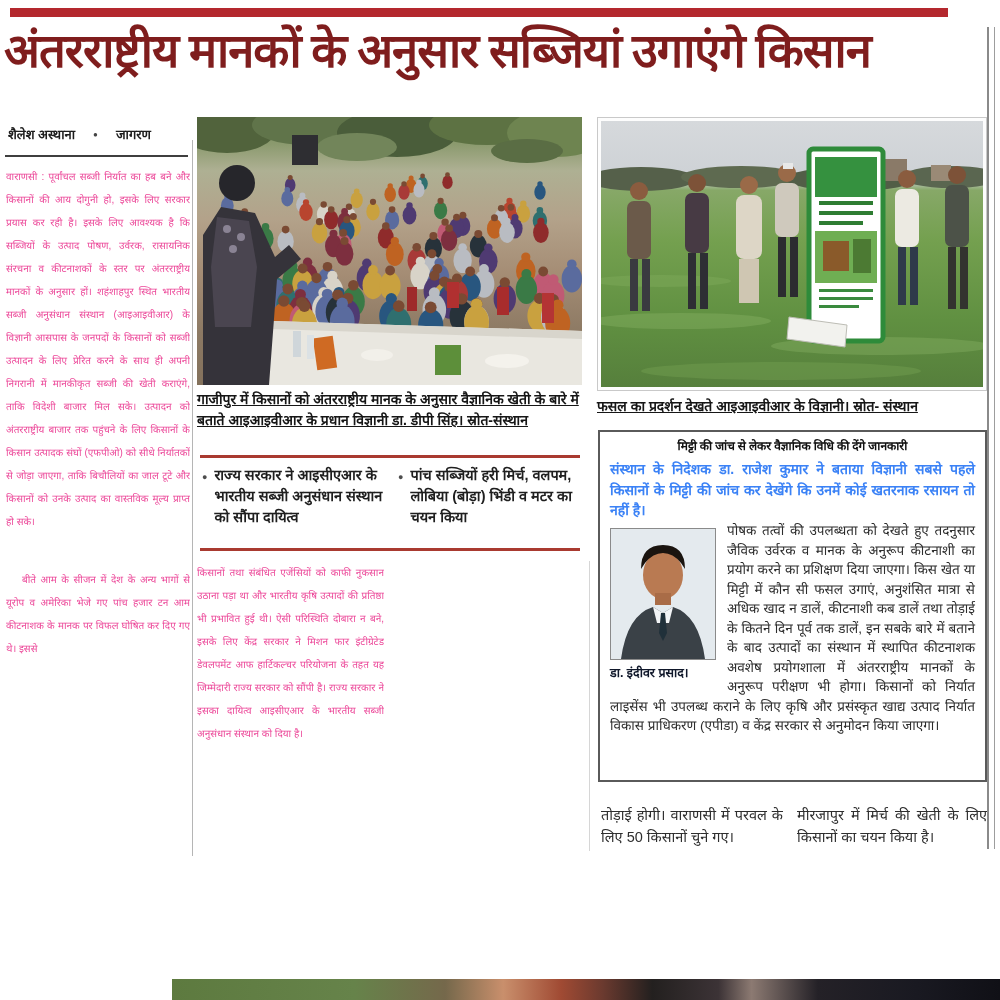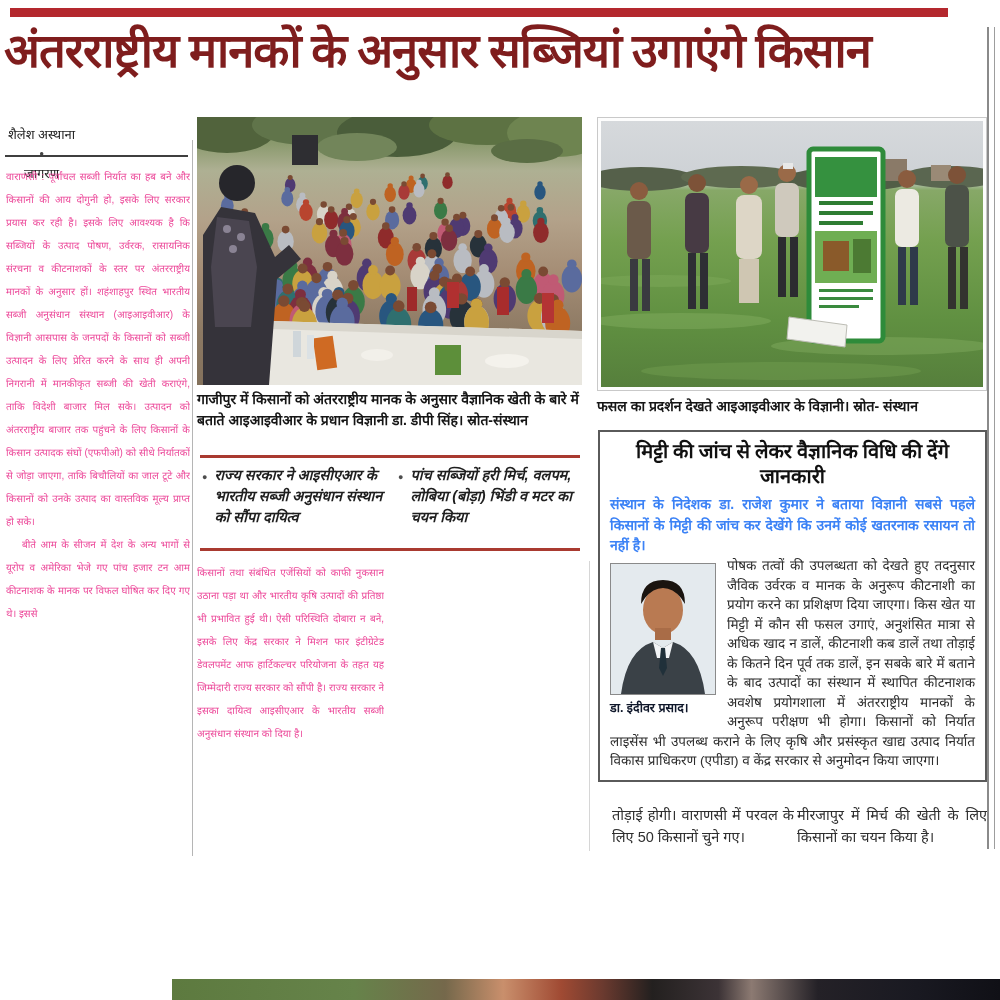--- a/index.html
+++ b/index.html
@@ -9,47 +9,47 @@
     font-family:"Liberation Sans", sans-serif; color:#2b2b2b;
   }
   .abs { position:absolute; }
 
   .redbar { background:#b4282e; }
   .headline {
     font-weight:bold; color:#7f1d1d; font-size:47px; line-height:1.25;
     white-space:nowrap; letter-spacing:-1px;
     font-family:"Liberation Serif", serif;
   }
-  .byline { font-size:13px; font-weight:normal; color:#1d1d1d; display:flex; align-items:center; gap:6px;flex-direction:column; }
+  .byline { font-size:13px; font-weight:bold; color:#1d1d1d; display:flex; align-items:center; gap:18px; }
   .byline .sep { font-size:8px; color:#444; }
   .rule-dark { background:#3f3f3f; }
   .rule-red { background:#a93a30; }
   .rule-col { background:#b5b5b5; }
   .rule-faint { background:#d6d6d6; }
 
   .bodytext { font-size:10px; line-height:23px; text-align:justify; overflow:hidden; color:#ec4899; }
-  .bodytext p + p { text-indent:16px; }
-
-  .caption { font-weight:bold; font-size:14px; line-height:1.5; color:#161616; text-align:left; }
+  .bodytext p + p { text-indent:16px;margin-top:35px; }
+
+  .caption { font-weight:bold; font-size:14px; line-height:1.5; color:#161616; text-align:left;text-decoration:underline; }
 
   .highlights { display:flex; gap:14px; }
   .hl-item { display:flex; gap:7px; flex:1; }
   .hl-bullet { font-size:9px; color:#4d4d4d; line-height:20px; margin-top:2px; }
-  .hl-text { font-weight:bold; font-size:14.5px; line-height:21px; color:#1f1f1f;font-style:italic; }
+  .hl-text { font-weight:bold; font-size:14.5px; line-height:21px; color:#1f1f1f; }
 
   .photo { overflow:hidden; }
   .photo1-bg {
     width:100%; height:100%;
     background:linear-gradient(180deg,#77895c 0%,#8b9a6e 10%,#aeb093 20%,#b3a28a 38%,#a58d75 58%,#8d7a64 80%,#83715c 100%);
   }
   .photo2-frame { background:#fdfdfd; border:1px solid #c9c9c9; padding:3px; }
   .photo2-bg { width:100%; height:100%; background:linear-gradient(180deg,#d6d9dc 0%,#cdd1d5 22%,#87a868 26%,#74a04f 45%,#609041 75%,#567f3c 100%); position:relative; }
 
   .infobox { border:2px solid #5a5a5a; background:#fff; padding:7px 10px 6px 10px; overflow:hidden; }
-  .infobox-title { font-weight:bold; font-size:20px; line-height:1.25; color:#101010; text-align:center; font-family:"Liberation Serif", serif; }
+  .infobox-title { font-weight:bold; font-size:12px; line-height:1.25; color:#101010; text-align:center; font-family:"Liberation Serif", serif; }
   .infobox-lead { font-weight:bold; font-size:14px; line-height:1.48; color:#3b82f6; text-align:justify; margin-top:5px; }
   .portrait-wrap { float:left; width:106px; margin:7px 11px 2px 0; text-align:left; }
   .portrait-frame { border:1px solid #8a8a8a; background:#e8edf0; }
   .portrait-caption { font-weight:bold; font-size:12.5px; color:#0f172a; margin-top:4px; }
   .infobox-body { font-size:13.5px; line-height:19.5px; text-align:justify; color:#2d2d2d; }
 
   .tailcol { font-size:14.5px; line-height:22px; text-align:justify; color:#2e2e2e; overflow:hidden; }
 
   .bottomstrip {
     background:linear-gradient(90deg,#5d7a3f 0%,#66834a 22%,#75684b 33%,#c98f6c 40%,#a04a33 47%,#6b3a2f 52%,#23201f 58%,#3c3336 66%,#8c7a72 70%,#242127 78%,#191921 90%,#101016 100%);
@@ -467,16 +467,16 @@
         <path d="M10 130 Q16 86 42 78 L52 84 L62 78 Q88 86 94 130 Z" fill="#3a4147"></path>
         <polygon points="42,78 52,84 62,78 58,94 46,94" fill="#f2f4f6"></polygon>
         <polygon points="50,84 54,84 56,104 52,112 48,104" fill="#20303a"></polygon>
       </svg>
     </div>
     <div class="portrait-caption">डा. इंदीवर प्रसाद।</div>
   </div>
   <div class="infobox-body">पोषक तत्वों की उपलब्धता को देखते हुए तदनुसार जैविक उर्वरक व मानक के अनुरूप कीटनाशी का प्रयोग करने का प्रशिक्षण दिया जाएगा। किस खेत या मिट्टी में कौन सी फसल उगाएं, अनुशंसित मात्रा से अधिक खाद न डालें, कीटनाशी कब डालें तथा तोड़ाई के कितने दिन पूर्व तक डालें, इन सबके बारे में बताने के बाद उत्पादों का संस्थान में स्थापित कीटनाशक अवशेष प्रयोगशाला में अंतरराष्ट्रीय मानकों के अनुरूप परीक्षण भी होगा। किसानों को निर्यात लाइसेंस भी उपलब्ध कराने के लिए कृषि और प्रसंस्कृत खाद्य उत्पाद निर्यात विकास प्राधिकरण (एपीडा) व केंद्र सरकार से अनुमोदन किया जाएगा।</div>
 </div>
 
-<div class="abs tailcol" style="left:601px; top:804px; width:182px; height:72px;margin-left:11px;">तोड़ाई होगी। वाराणसी में परवल के लिए 50 किसानों चुने गए।</div>
+<div class="abs tailcol" style="left:601px; top:804px; width:182px; height:72px;">तोड़ाई होगी। वाराणसी में परवल के लिए 50 किसानों चुने गए।</div>
 <div class="abs tailcol" style="left:797px; top:804px; width:190px; height:72px;">मीरजापुर में मिर्च की खेती के लिए किसानों का चयन किया है।</div>
 
 <div class="abs bottomstrip" style="left:172px; top:979px; width:828px; height:21px;"></div>
 
 </body></html>

